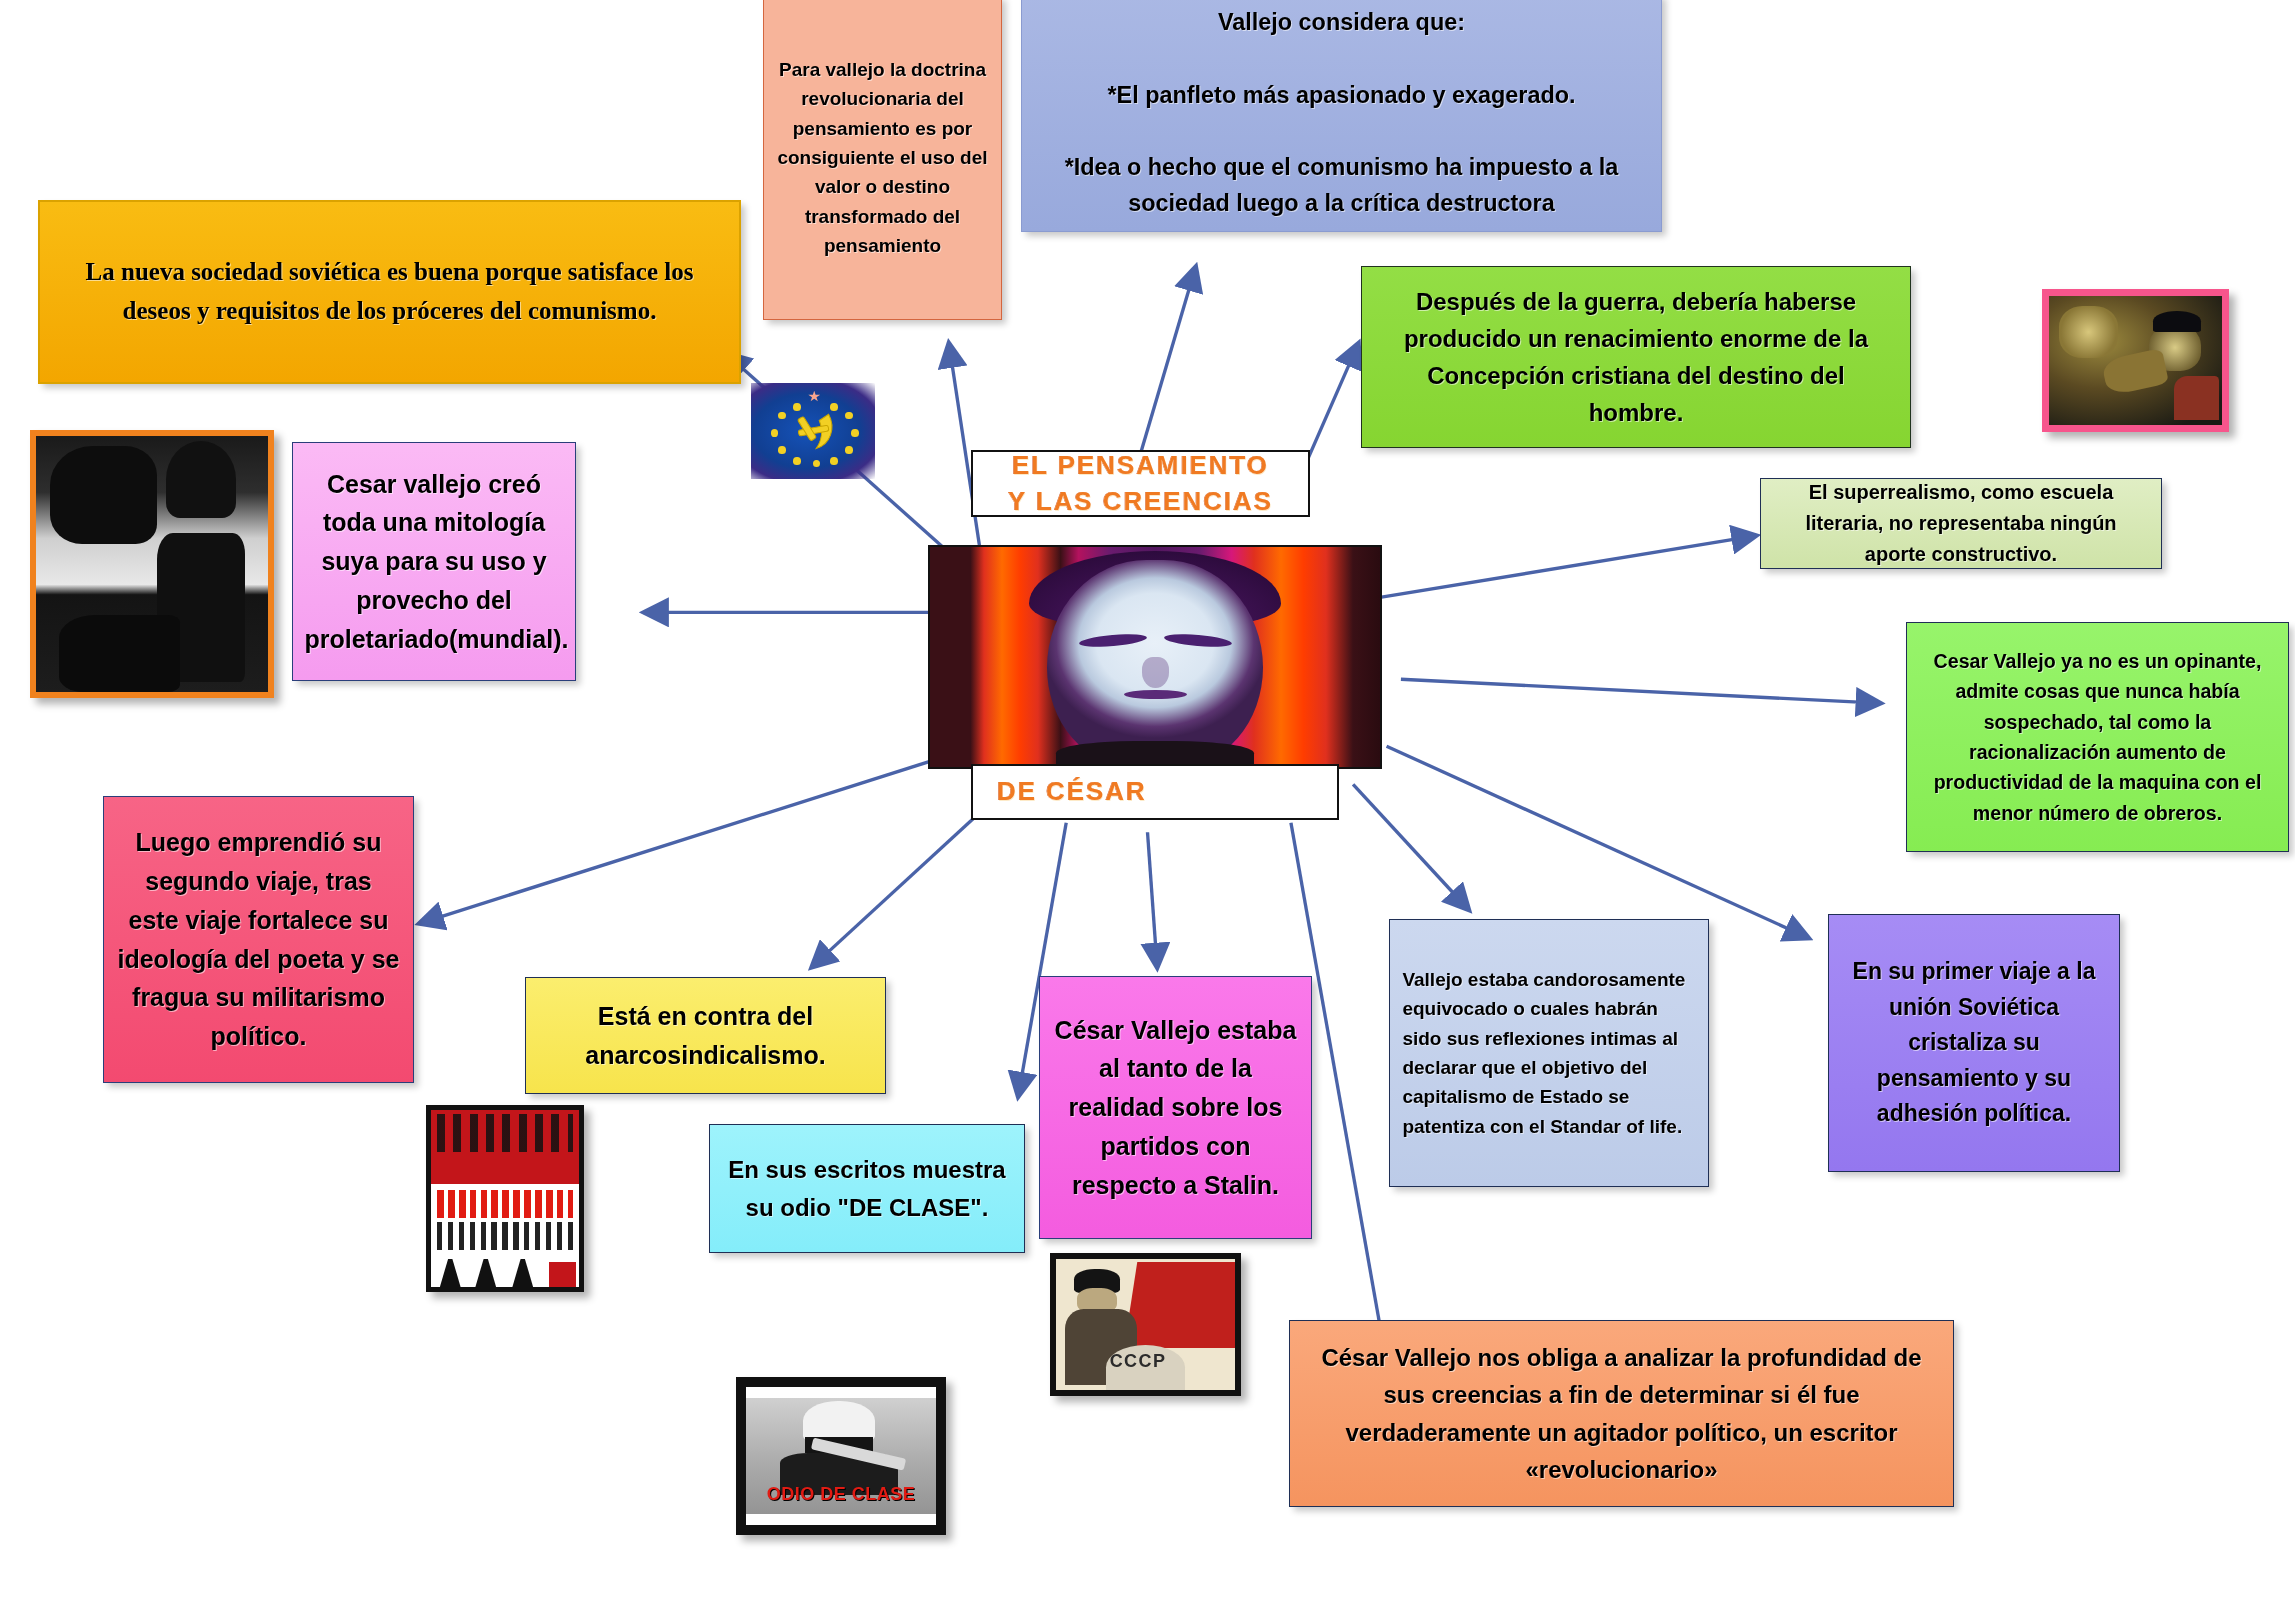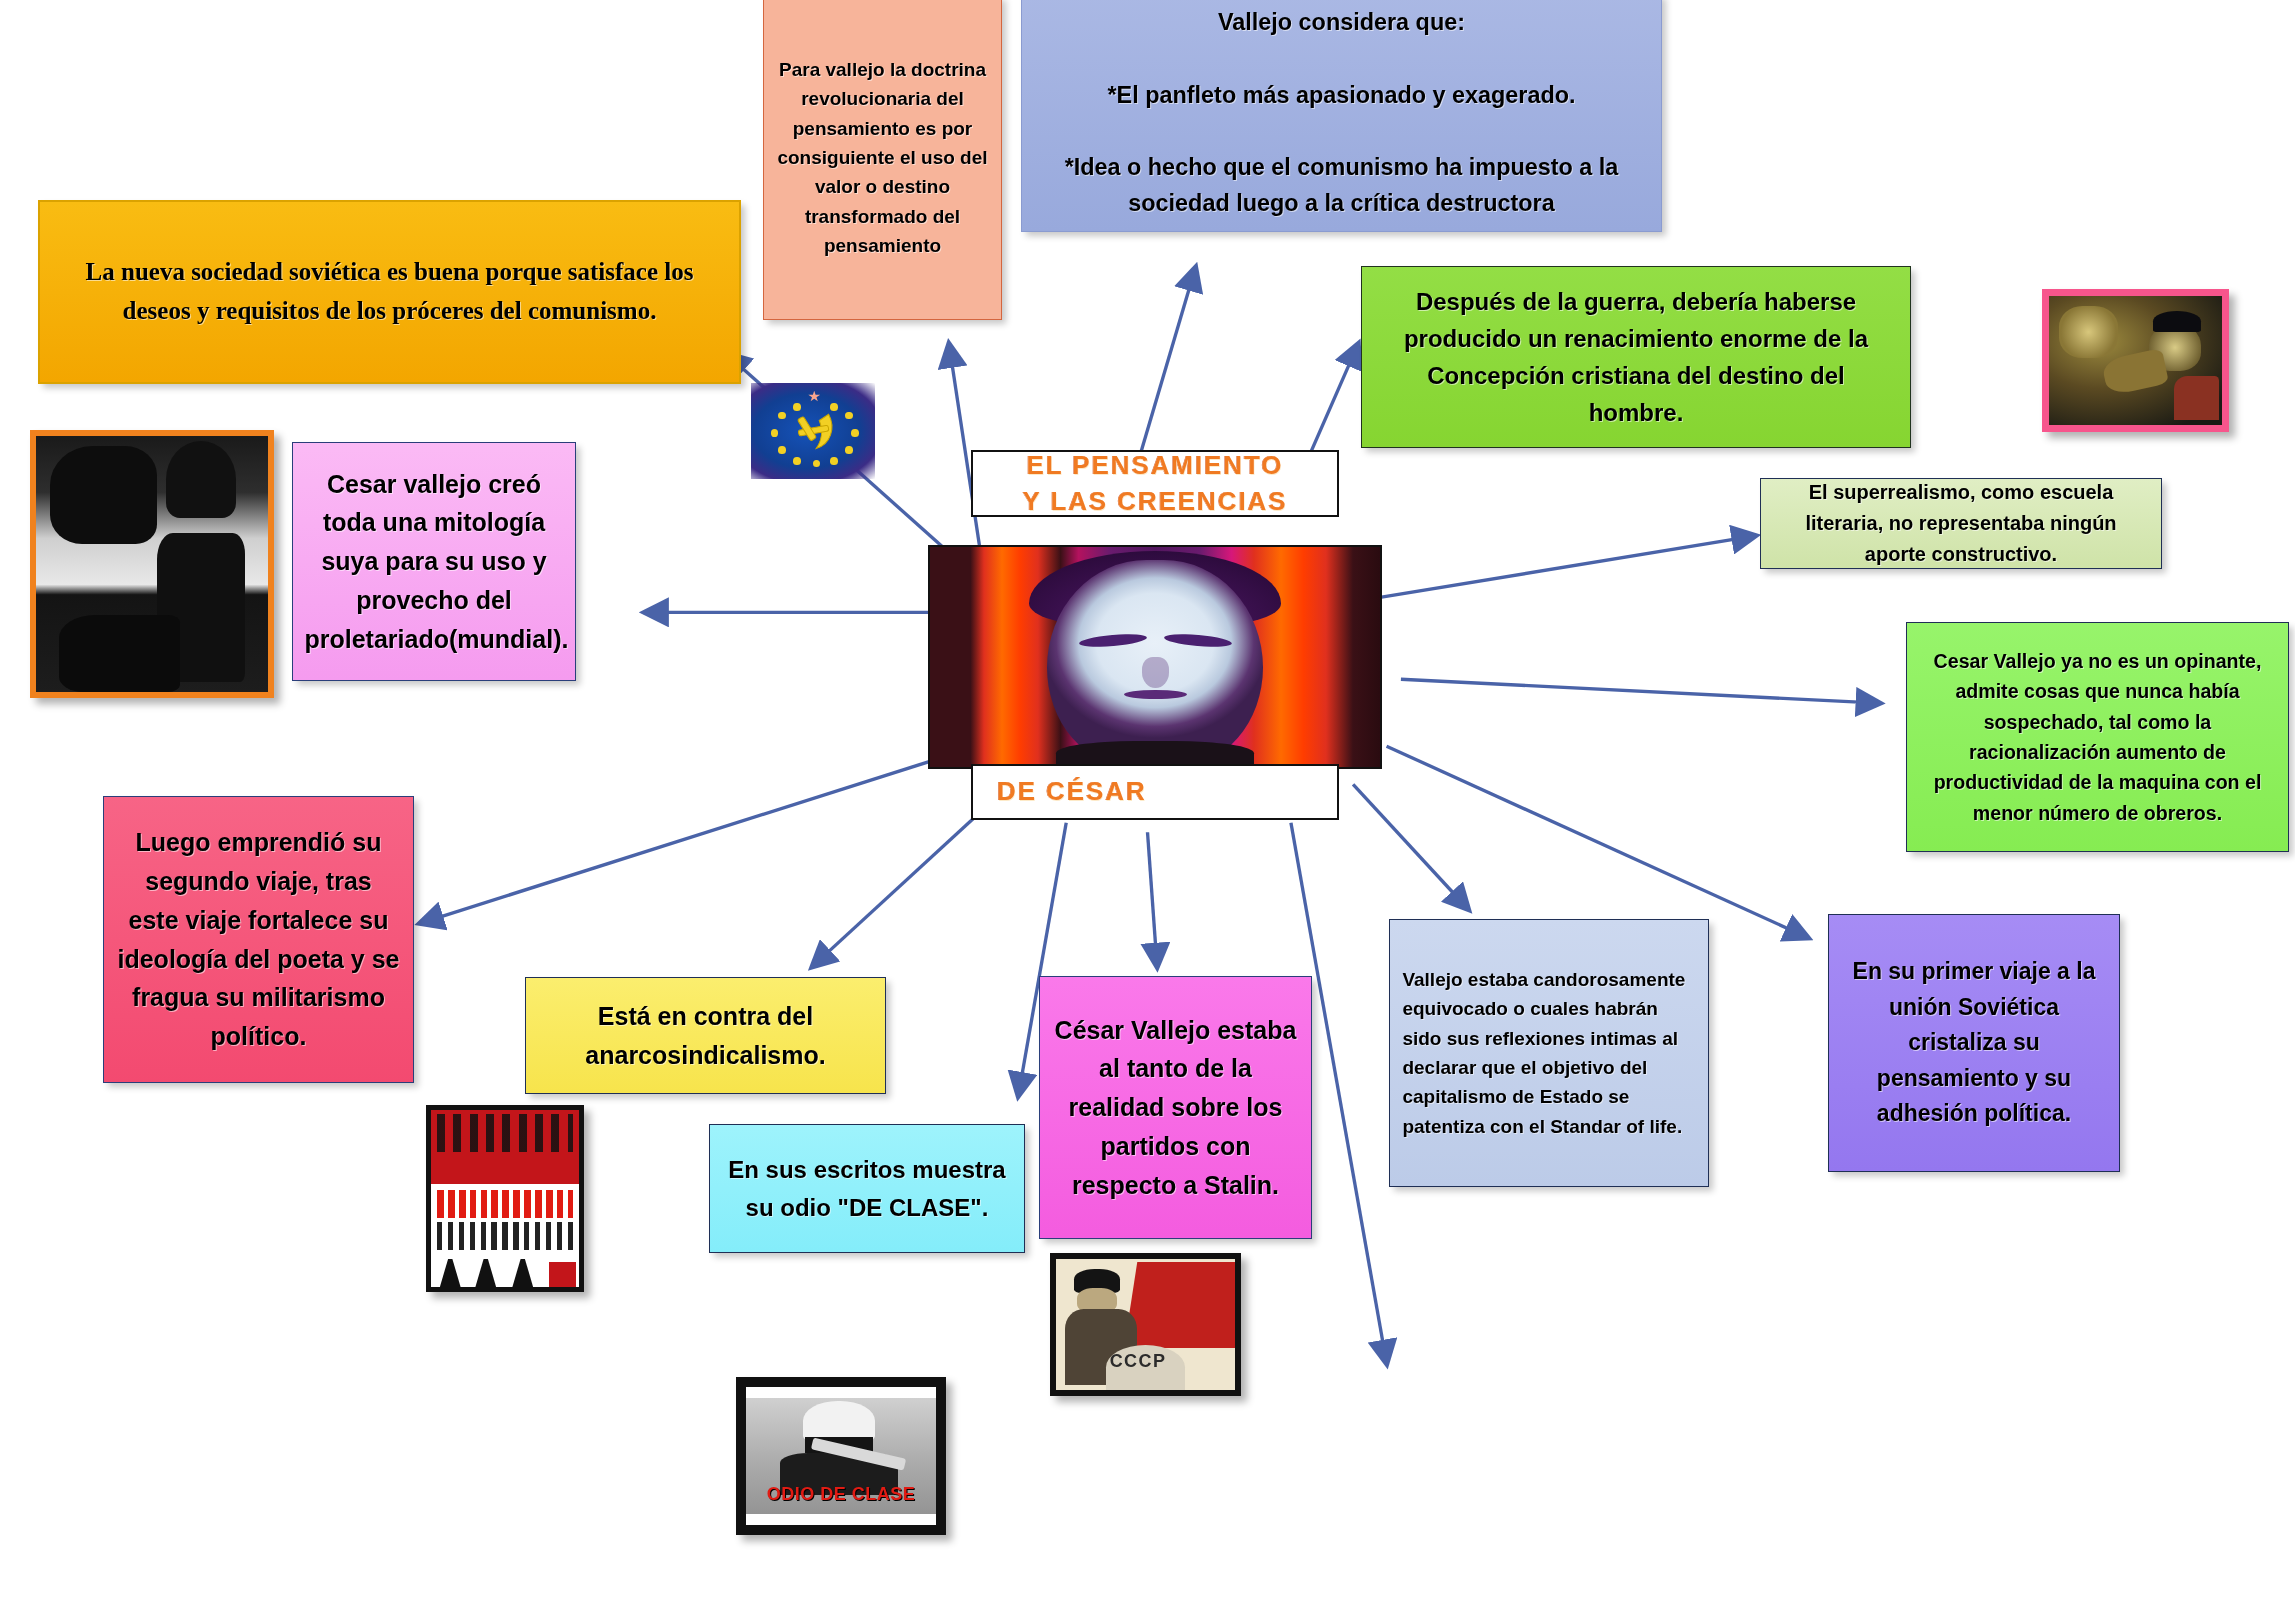--- a/index.html
+++ b/index.html
@@ -124,22 +124,25 @@
   </div>
 
   <div class="node" style="left:709px;top:1124px;width:316px;height:129px;background:linear-gradient(180deg,#9ef3fc 0%,#84edfa 100%);border-color:#1f2f55;padding:5.7px 12.4px;">
     <span style="font-size:24px;">En sus escritos muestra su odio "DE CLASE".</span>
   </div>
 
   <div class="node" style="left:1039px;top:976px;width:273px;height:263px;background:linear-gradient(180deg,#fa79ea 0%,#f45cdf 100%);border-color:#2a3e7a;padding:7.7px 10.5px;">
     <span style="font-size:25px;">César Vallejo estaba al tanto de la realidad sobre los partidos con respecto a Stalin.</span>
   </div>
 
-
-  <div class="center-title" style="left:971px;top:450px;width:368px;height:67px;">
+  <div class="node" style="left:1289px;top:1320px;width:665px;height:187px;background:linear-gradient(180deg,#faa87b 0%,#f5945f 100%);border-color:#1f2f55;padding:7.7px 21px;">
+    <span style="font-size:24px;">César Vallejo nos obliga a analizar la profundidad de sus creencias a fin de determinar si él fue verdaderamente un agitador político, un escritor «revolucionario»</span>
+  </div>
+
+  <div class="center-title" style="left:971px;top:450px;width:339px;height:67px;">
     <span style="font-size:26px;white-space:pre-line;">EL PENSAMIENTO
 Y LAS CREENCIAS</span>
   </div>
 
   <div class="portrait" style="left:928px;top:545px;width:450px;height:220px;">
     <div class="bg"></div>
     <div class="hair"></div>
     <div class="face"></div>
     <div class="brow browL"></div>
     <div class="brow browR"></div>

